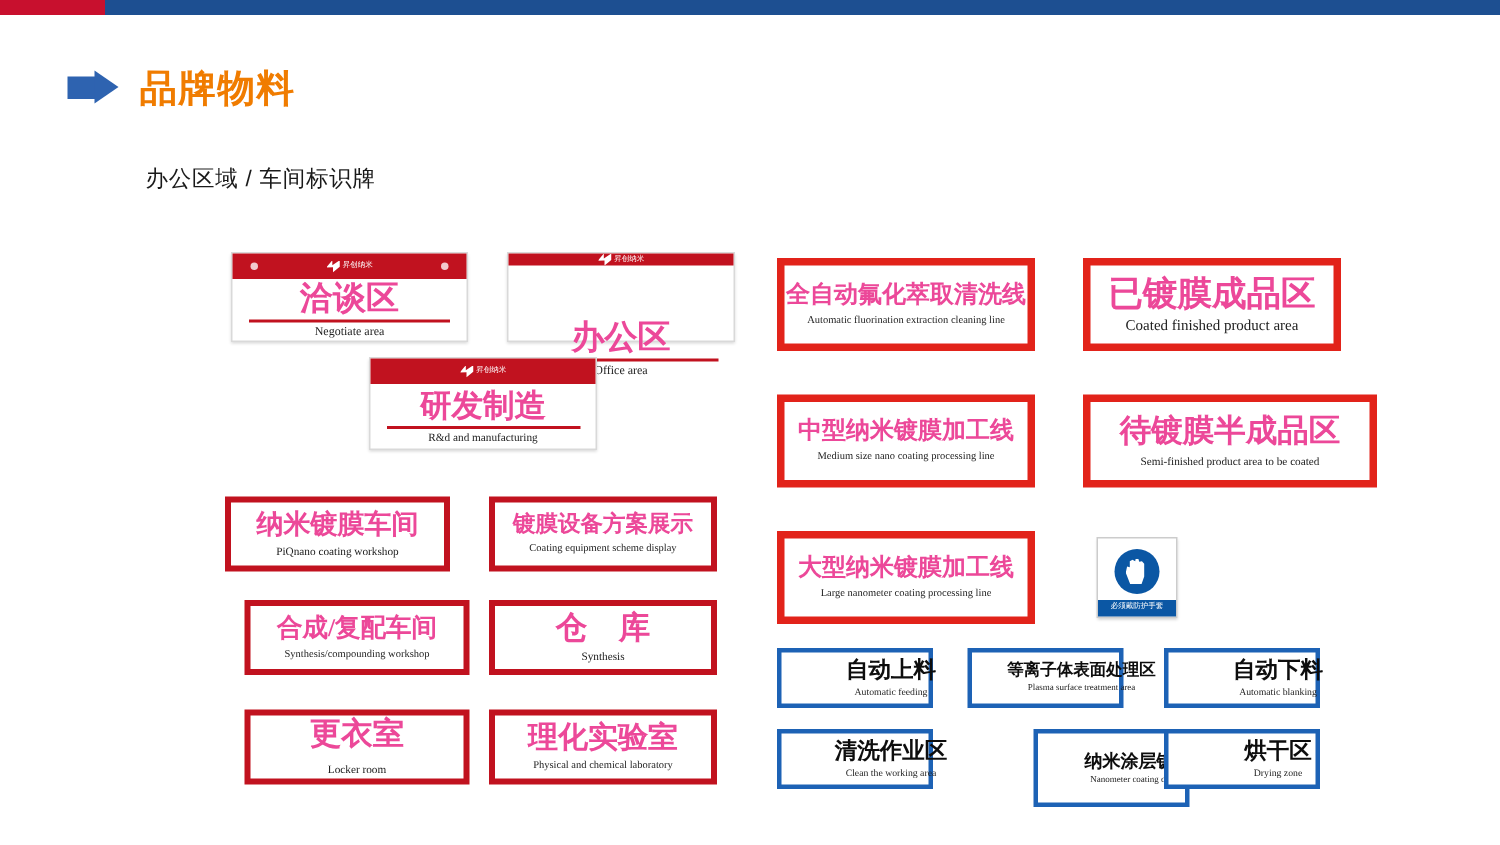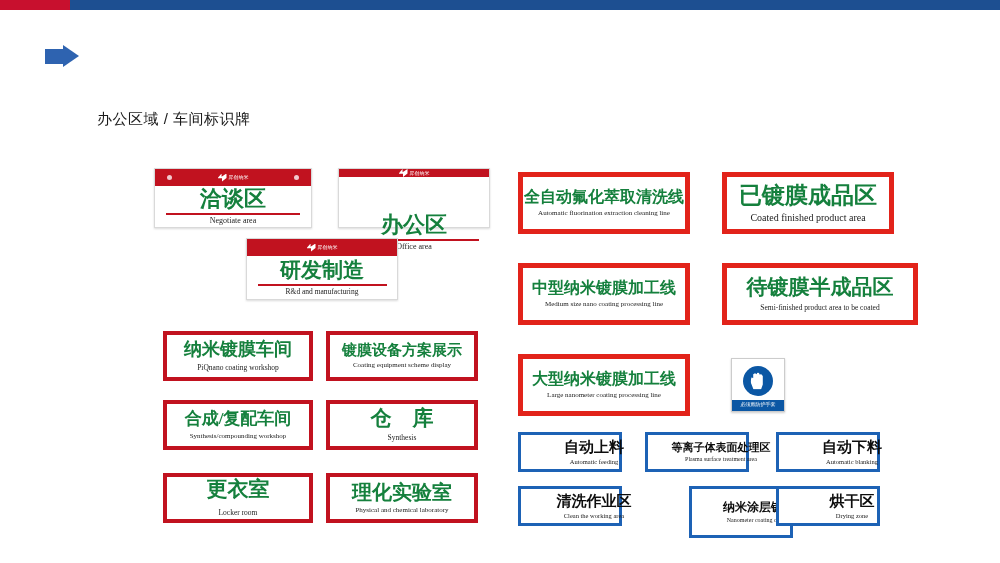--- a/index.html
+++ b/index.html
@@ -73,21 +73,21 @@
     background: #ffffff;
     display: flex;
     flex-direction: column;
     align-items: center;
     justify-content: center;
     text-align: center;
   }
   .sign .cn {
     font-family: "Liberation Serif", serif;
     font-weight: bold;
-    color: #15803d;
+    color: #ec4899;
     line-height: 1.1;
     white-space: nowrap;
   }
   .sign .en {
     font-family: Liberation Serif, serif;
     color: #222222;
     line-height: 1.1;
     white-space: nowrap;
   }
 
@@ -208,20 +208,21 @@
 <body>
 
 <div id="top-bar-red"></div>
 <div id="top-bar-blue"></div>
 
 <div id="header">
   <div id="header-arrow">
     <div class="a-body"></div>
     <div class="a-head"></div>
   </div>
+  <div id="header-title">品牌物料</div>
 </div>
 <div id="subtitle">办公区域 / 车间标识牌</div>
 
 <div class="sign sign-strip" style="left:154px; top:168px; width:158px; height:60px;">
   <div class="strip-top">
     <span class="dot left"></span>
     <span class="dot right"></span>
     <span class="strip-logo">
       <span class="mark"></span>
       <span class="txt">昇创纳米</span>
@@ -255,21 +256,21 @@
       <span class="txt">昇创纳米</span>
     </span>
   </div>
   <div class="strip-body">
     <div class="cn" style="font-size:21px;">研发制造</div>
     <div class="strip-rule"></div>
     <div class="en" style="font-size:7.5px; margin-top:2px;">R&amp;d and manufacturing</div>
   </div>
 </div>
 
-<div class="sign sign-redbox" style="left:163px; top:331px; width:150px; height:50px;">
+<div class="sign sign-redbox" style="left:150px; top:331px; width:150px; height:50px;">
   <div class="cn" style="font-size:18px;">纳米镀膜车间</div>
   <div class="en" style="font-size:7.5px; margin-top:4px;">PiQnano coating workshop</div>
 </div>
 <div class="sign sign-redbox" style="left:326px; top:331px; width:152px; height:50px;">
   <div class="cn" style="font-size:15px;">镀膜设备方案展示</div>
   <div class="en" style="font-size:7px; margin-top:4px;">Coating equipment scheme display</div>
 </div>
 
 <div class="sign sign-redbox" style="left:163px; top:400px; width:150px; height:50px;">
   <div class="cn" style="font-size:17px;">合成/复配车间</div>

